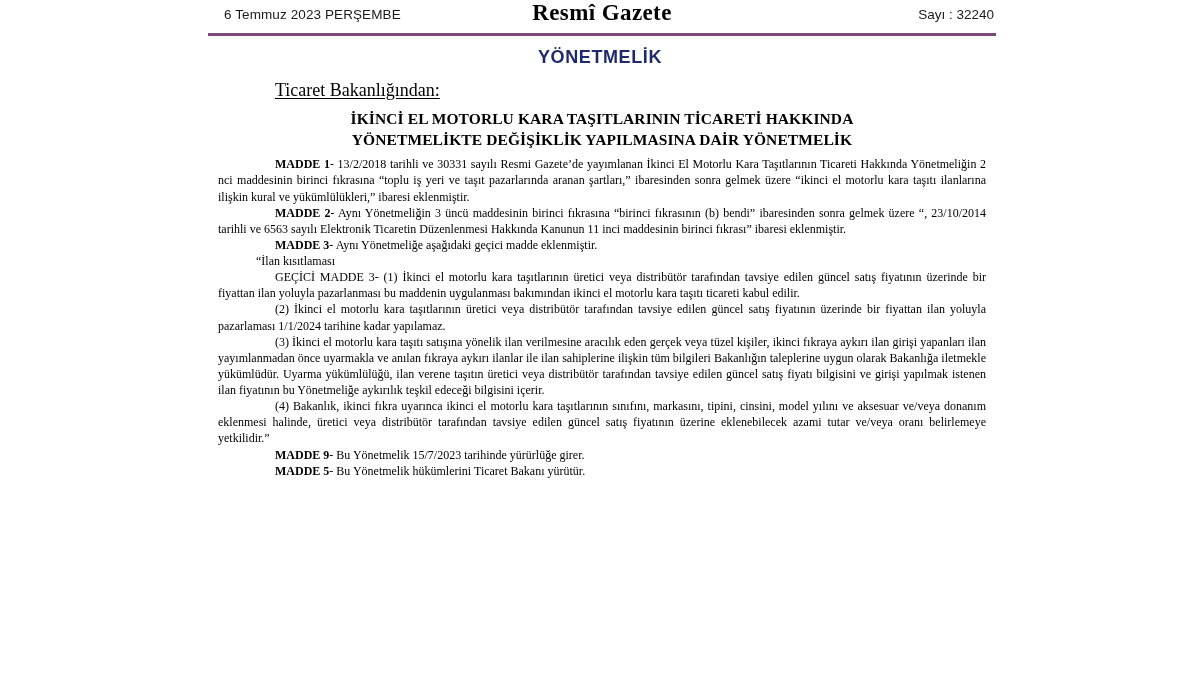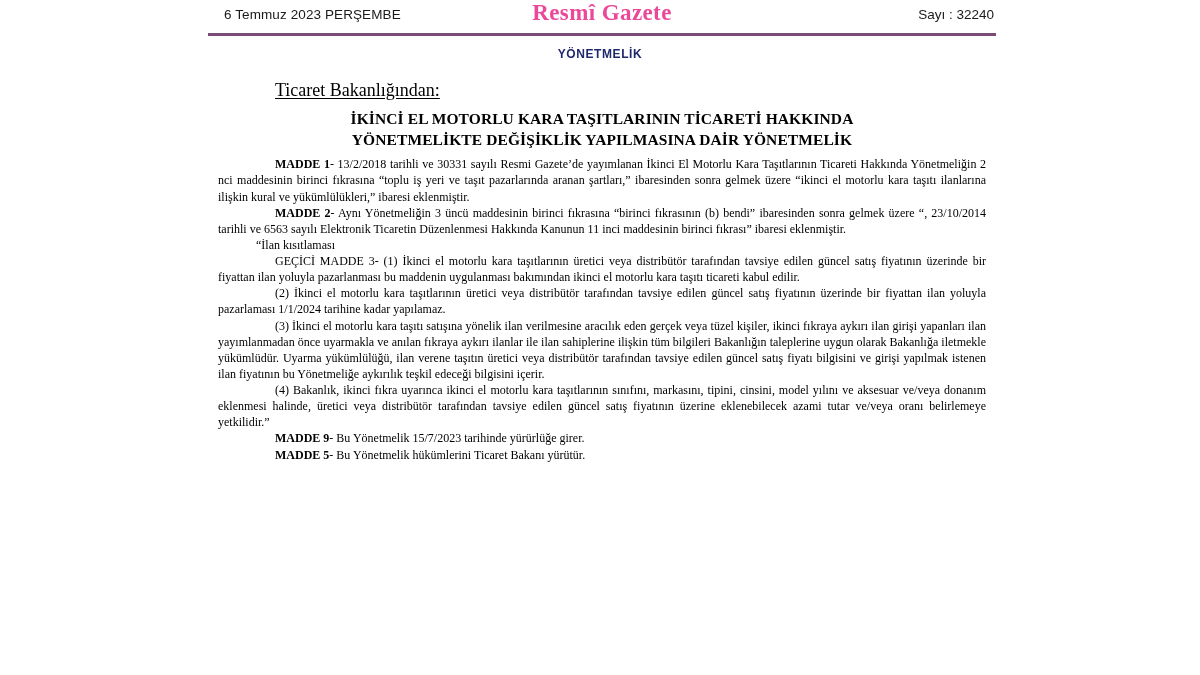--- a/index.html
+++ b/index.html
@@ -46,21 +46,21 @@
   }
   .masthead-title {
     position: absolute;
     left: 0;
     right: 0;
     top: 0px;
     text-align: center;
     font-family: "Liberation Serif", "DejaVu Serif", serif;
     font-size: 23px;
     font-weight: 700;
-    color: #ec4899;
+    color: #000000;
     letter-spacing: 0.4px;
   }
   .masthead-issue {
     position: absolute;
     right: 2px;
     top: 7px;
     font-family: "Liberation Sans", "DejaVu Sans", sans-serif;
     font-size: 13.5px;
     color: #1a1a1a;
     white-space: nowrap;
@@ -76,21 +76,21 @@
   }
 
   
   .section-heading {
     position: absolute;
     left: 0;
     right: 0;
     top: 47px;
     text-align: center;
     font-family: "Liberation Sans", "DejaVu Sans", sans-serif;
-    font-size: 12px;
+    font-size: 18px;
     font-weight: 700;
     color: #1f2a6e;
     letter-spacing: 0.6px;
   }
 
   
   .doc {
     position: absolute;
     left: 218px;
     top: 78px;
@@ -161,20 +161,21 @@
 
     <div class="doc-title">
       <div>İKİNCİ EL MOTORLU KARA TAŞITLARININ TİCARETİ HAKKINDA</div>
       <div>YÖNETMELİKTE DEĞİŞİKLİK YAPILMASINA DAİR YÖNETMELİK</div>
     </div>
 
     <p class="para"><span class="madde-label">MADDE 1</span><span>- 13/2/2018 tarihli ve 30331 sayılı Resmi Gazete’de yayımlanan İkinci El Motorlu Kara Taşıtlarının Ticareti Hakkında Yönetmeliğin 2 nci maddesinin birinci fıkrasına “toplu iş yeri ve taşıt pazarlarında aranan şartları,” ibaresinden sonra gelmek üzere “ikinci el motorlu kara taşıtı ilanlarına ilişkin kural ve yükümlülükleri,” ibaresi eklenmiştir.</span></p>
 
     <p class="para"><span class="madde-label">MADDE 2</span><span>- Aynı Yönetmeliğin 3 üncü maddesinin birinci fıkrasına “birinci fıkrasının (b) bendi” ibaresinden sonra gelmek üzere “, 23/10/2014 tarihli ve 6563 sayılı Elektronik Ticaretin Düzenlenmesi Hakkında Kanunun 11 inci maddesinin birinci fıkrası” ibaresi eklenmiştir.</span></p>
 
+    <p class="para short"><span class="madde-label">MADDE 3</span><span>- Aynı Yönetmeliğe aşağıdaki geçici madde eklenmiştir.</span></p>
 
     <p class="para quote-line">“İlan kısıtlaması</p>
 
     <p class="para">GEÇİCİ MADDE 3- (1) İkinci el motorlu kara taşıtlarının üretici veya distribütör tarafından tavsiye edilen güncel satış fiyatının üzerinde bir fiyattan ilan yoluyla pazarlanması bu maddenin uygulanması bakımından ikinci el motorlu kara taşıtı ticareti kabul edilir.</p>
 
     <p class="para">(2) İkinci el motorlu kara taşıtlarının üretici veya distribütör tarafından tavsiye edilen güncel satış fiyatının üzerinde bir fiyattan ilan yoluyla pazarlaması 1/1/2024 tarihine kadar yapılamaz.</p>
 
     <p class="para">(3) İkinci el motorlu kara taşıtı satışına yönelik ilan verilmesine aracılık eden gerçek veya tüzel kişiler, ikinci fıkraya aykırı ilan girişi yapanları ilan yayımlanmadan önce uyarmakla ve anılan fıkraya aykırı ilanlar ile ilan sahiplerine ilişkin tüm bilgileri Bakanlığın taleplerine uygun olarak Bakanlığa iletmekle yükümlüdür. Uyarma yükümlülüğü, ilan verene taşıtın üretici veya distribütör tarafından tavsiye edilen güncel satış fiyatı bilgisini ve girişi yapılmak istenen ilan fiyatının bu Yönetmeliğe aykırılık teşkil edeceği bilgisini içerir.</p>
 
     <p class="para">(4) Bakanlık, ikinci fıkra uyarınca ikinci el motorlu kara taşıtlarının sınıfını, markasını, tipini, cinsini, model yılını ve aksesuar ve/veya donanım eklenmesi halinde, üretici veya distribütör tarafından tavsiye edilen güncel satış fiyatının üzerine eklenebilecek azami tutar ve/veya oranı belirlemeye yetkilidir.”</p>

